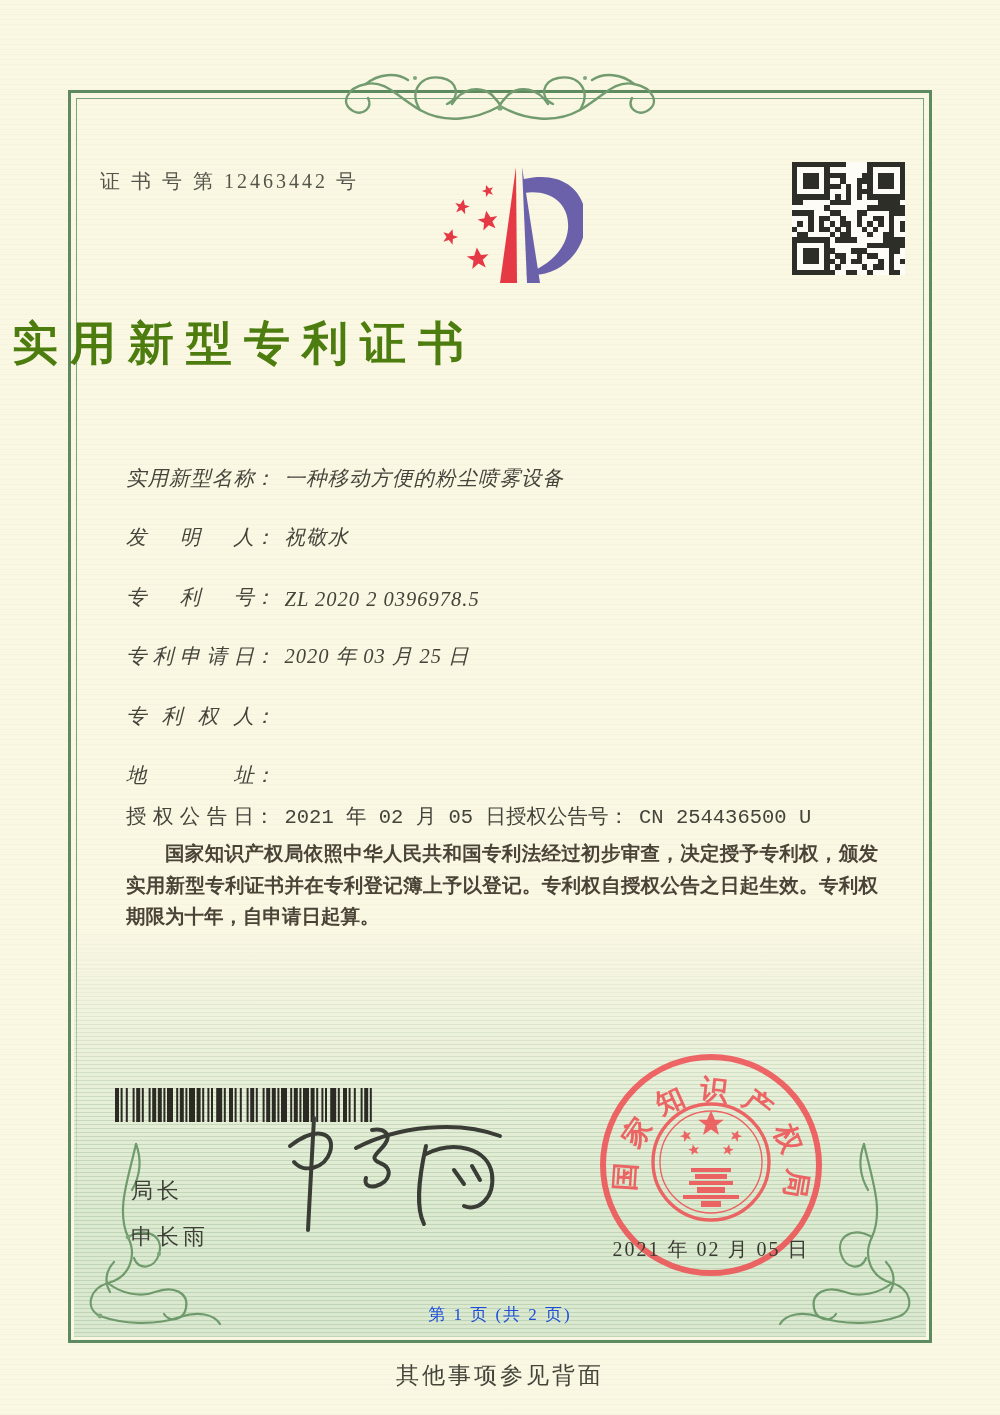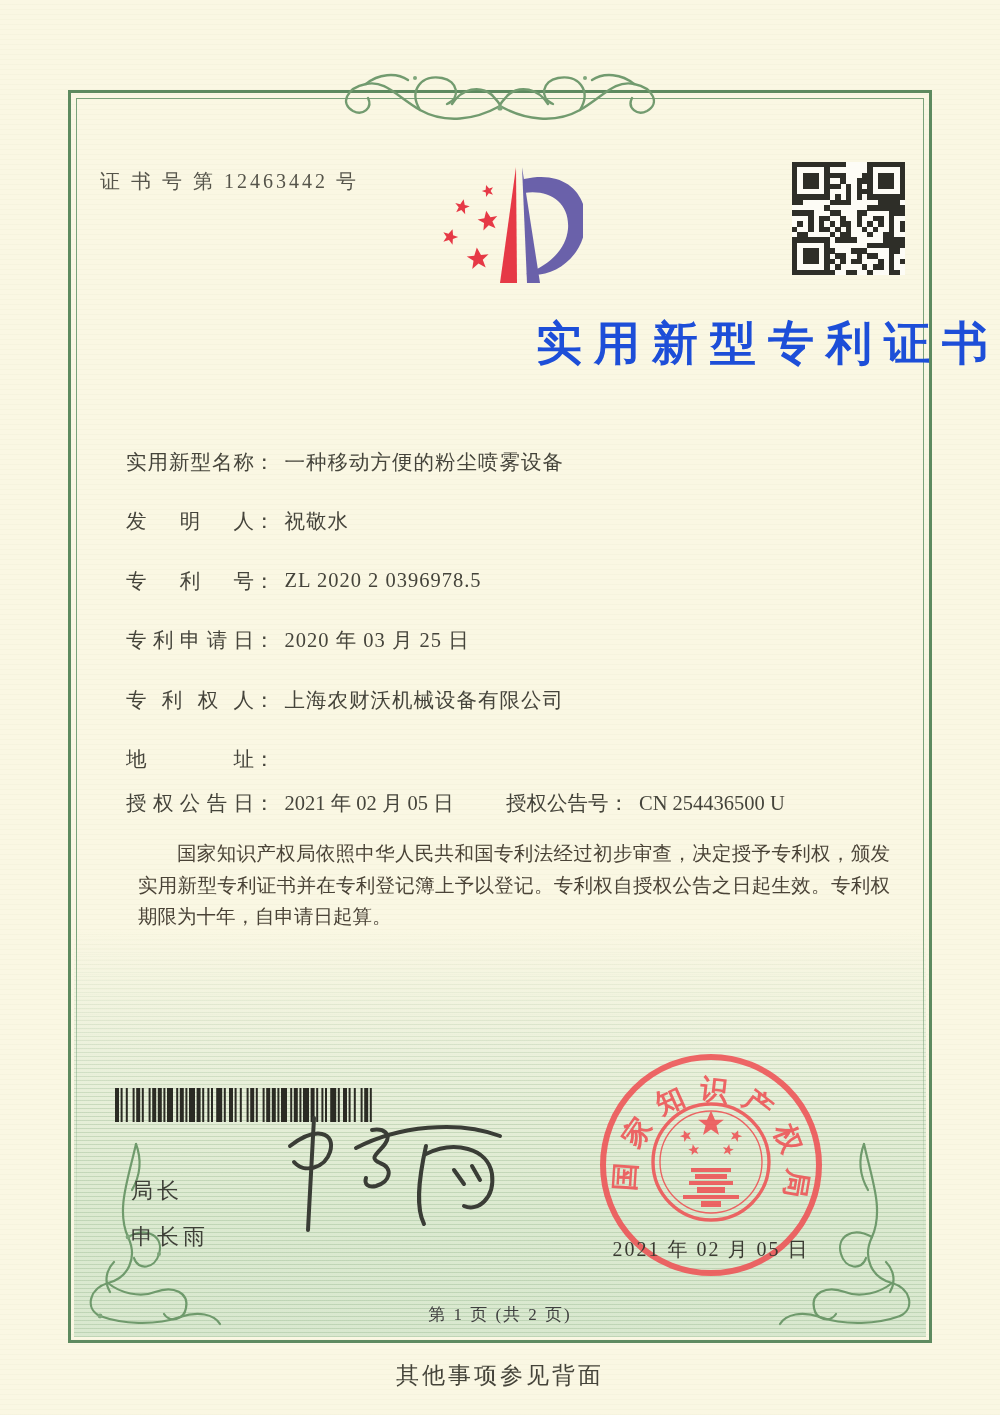--- a/index.html
+++ b/index.html
@@ -36,48 +36,48 @@
   }
   .cert-no{
     position:absolute;left:100px;top:168px;
     font-size:20px;letter-spacing:3px;color:#55544a;
   }
   .logo{position:absolute;left:418px;top:145px;width:165px;height:150px;}
   .qr{position:absolute;left:792px;top:162px;width:113px;height:113px;background:#fdfcf6;}
   .qr svg{display:block;}
   .doc-title{
     position:absolute;left:0;top:313px;width:100%;
-    text-align:right;font-size:46px;font-weight:bold;color:#1d4ed8;
+    text-align:left;font-size:46px;font-weight:bold;color:#4d7c0f;
     letter-spacing:12px;text-indent:12px;
   }
   .fields{position:absolute;left:126px;top:432px;width:760px;}
-  .field-row{position:relative;height:59.5px;font-size:20.5px;color:#45443b;display:flex;align-items:center;}
+  .field-row{position:relative;height:59.5px;font-size:20.5px;color:#45443b;display:flex;align-items:flex-end;font-style:italic;}
   .field-label{display:inline-block;width:128px;text-align:justify;text-align-last:justify;}
   .field-colon{display:inline-block;margin-right:10px;}
   .field-value{letter-spacing:1px;}
   .grant-row{position:absolute;left:126px;top:789px;width:760px;font-size:20.5px;color:#45443b;}
-  .grant-item{position:absolute;top:0;white-space:nowrap;}
+  .grant-item{position:absolute;top:13px;white-space:nowrap;font-family:Liberation Mono, monospace;}
   .grant-item.second{left:380px;}
   .paragraphs{
-    position:absolute;left:138px;top:838px;width:752px;
-    font-size:19.5px;line-height:31.5px;color:#4a4337;text-align:justify;
+    position:absolute;left:126px;top:838px;width:752px;
+    font-size:19.5px;line-height:31.5px;color:#4a4337;text-align:justify;font-weight:bold;
   }
   .paragraphs p{margin:0;text-indent:2em;}
   .barcode{position:absolute;left:115px;top:1088px;width:263px;height:34px;}
   .signer{position:absolute;left:131px;top:1160px;font-size:22px;color:#3f4038;letter-spacing:4px;}
   .signer div{margin-bottom:16px;margin-top:16px;}
   .signature{position:absolute;left:268px;top:1112px;width:250px;height:130px;}
   .seal{position:absolute;left:596px;top:1050px;width:230px;height:230px;opacity:0.92;}
   .seal-date{
     position:absolute;left:596px;top:1236px;width:230px;text-align:center;
     font-size:20px;color:#3a3a32;letter-spacing:2px;white-space:nowrap;
   }
   .page-indicator{
     position:absolute;left:0;top:1303px;width:100%;text-align:center;
-    font-size:17px;color:#404040;letter-spacing:2px;
+    font-size:17px;color:#1d4ed8;letter-spacing:2px;
   }
   .back-note{
     position:absolute;left:0;top:1360px;width:100%;text-align:center;
     font-size:23px;color:#45443a;letter-spacing:3px;
   }
   .ornament-top{position:absolute;left:320px;top:48px;width:360px;height:88px;}
   .flourish{position:absolute;width:180px;height:205px;}
   .flourish.bl{left:58px;top:1142px;}
   .flourish.br{left:762px;top:1142px;transform:scaleX(-1);}
 </style>
@@ -334,21 +334,20 @@
       <span class="field-value">ZL 2020 2 0396978.5</span>
   </div>
   <div class="field-row">
     <span class="field-label">专利申请日</span>
       <span class="field-colon">：</span>
       <span class="field-value">2020 年 03 月 25 日</span>
   </div>
   <div class="field-row">
     <span class="field-label">专利权人</span>
       <span class="field-colon">：</span>
-      <span class="field-value">上海农财沃机械设备有限公司</span>
   </div>
   <div class="field-row">
     <span class="field-label">地址</span>
       <span class="field-colon">：</span>
   </div>
 </div>
 
 <div class="grant-row">
   <span class="grant-item">
     <span class="field-label" style="width:128px;display:inline-block;">授权公告日</span><span class="field-colon">：</span><span>2021 年 02 月 05 日</span>

